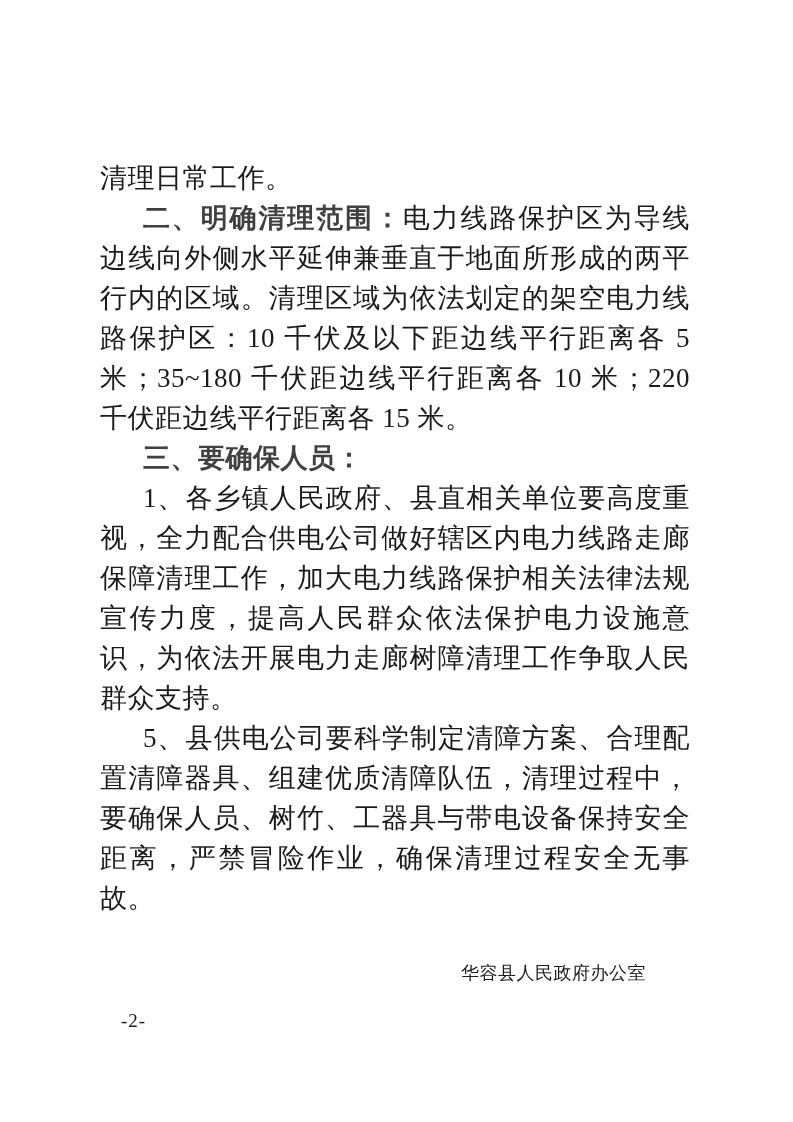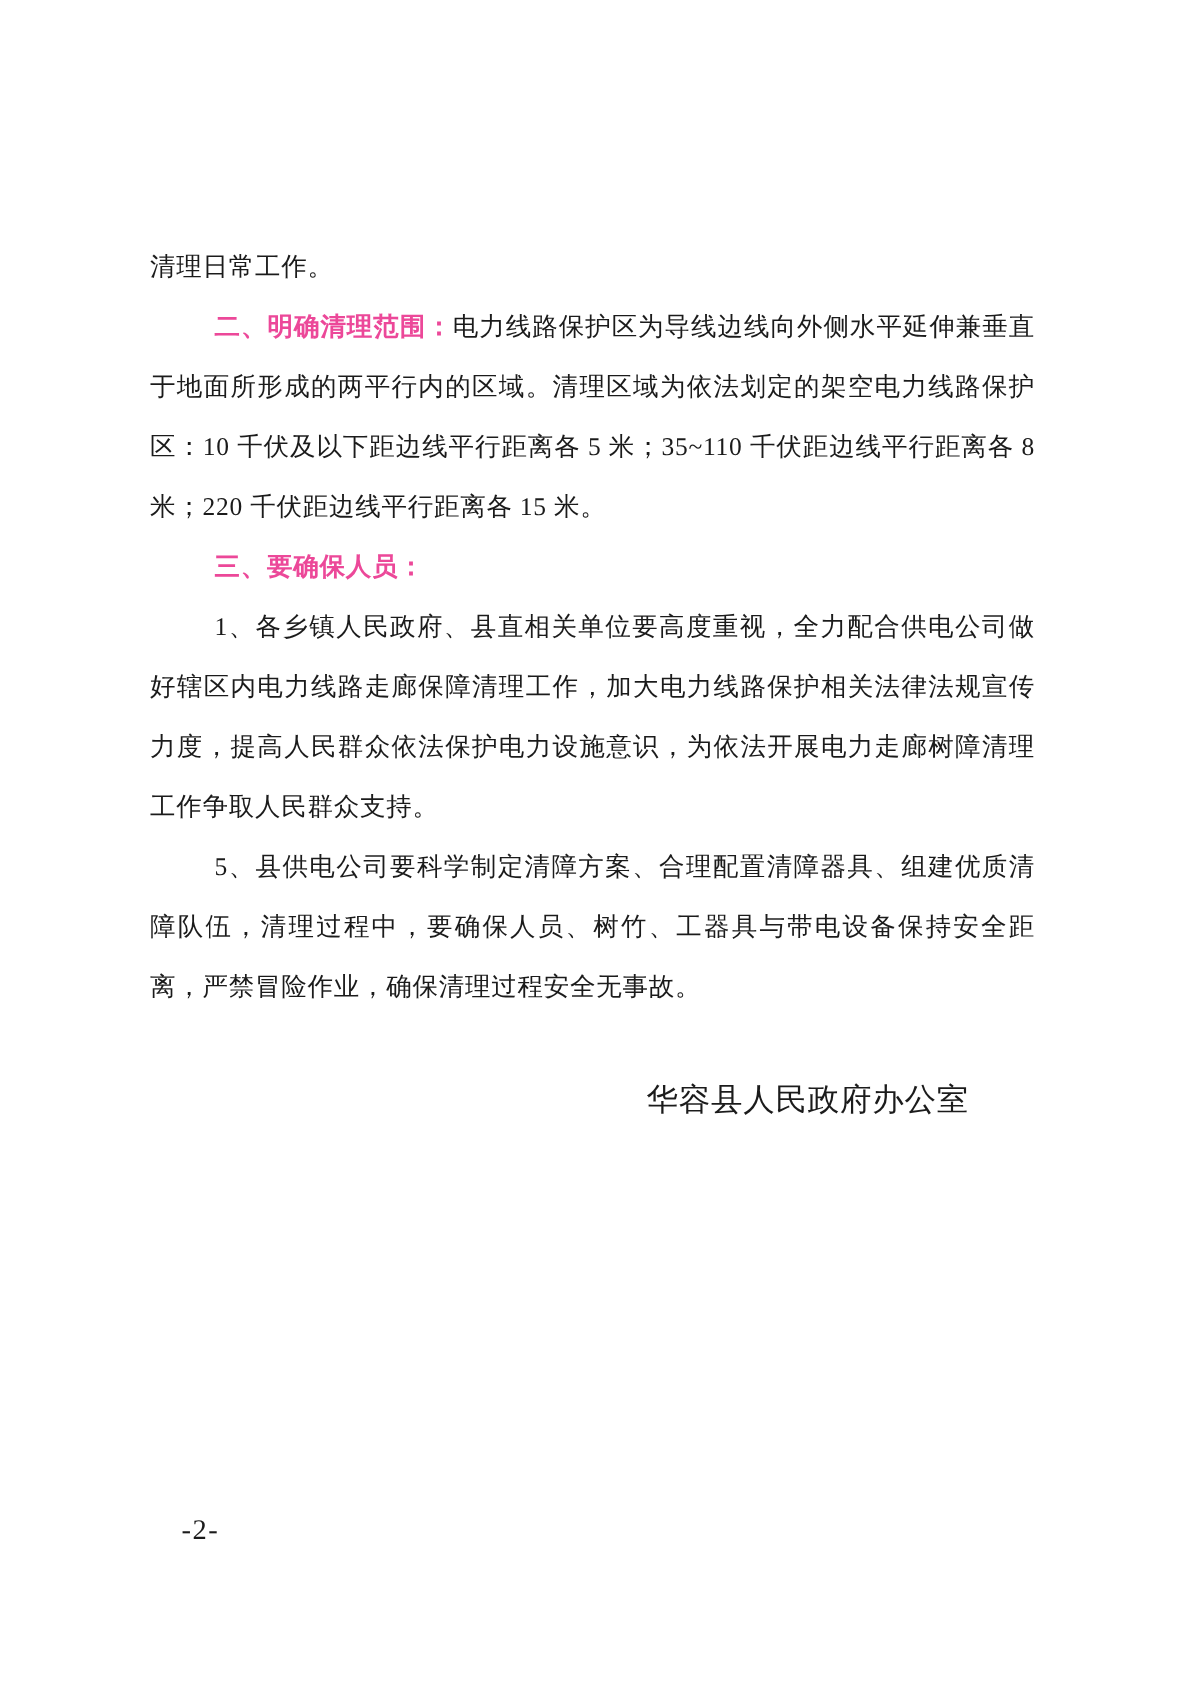--- a/index.html
+++ b/index.html
@@ -18,43 +18,43 @@
     color: #1b1b1b;
   }
   .content {
     position: absolute;
     left: 100px;
     top: 158px;
     width: 590px;
   }
   .para {
     margin: 0;
-    font-size: 17px;
+    font-size: 27px;
     line-height: 40px;
     text-align: justify;
     text-justify: inter-character;
     text-indent: 43px;
     letter-spacing: 0.5px;
   }
   .para.no-indent {
     text-indent: 0;
   }
   .hei {
     font-family: "Liberation Sans", "DejaVu Sans", sans-serif;
     font-weight: 700;
-    color: #ec4899;
+    color: #404040;
   }
   .signature {
     margin: 35px 44px 0 auto;
     width: max-content;
     text-align: center;
   }
   .signature p {
     margin: 0;
-    font-size: 21px;
+    font-size: 18px;
     line-height: 40px;
     text-indent: 0;
     letter-spacing: 0.5px;
   }
   .page-footer {
     position: absolute;
     left: 121px;
     top: 1008px;
     font-size: 19px;
     line-height: 26px;
@@ -63,21 +63,21 @@
   }
 </style>
 </head>
 <body>
 
 <div class="page">
   <div class="content">
 
     <p class="para no-indent">清理日常工作。</p>
 
-    <p class="para"><span class="hei">二、明确清理范围：</span><span>电力线路保护区为导线边线向外侧水平延伸兼垂直于地面所形成的两平行内的区域。清理区域为依法划定的架空电力线路保护区：10 千伏及以下距边线平行距离各 5 米；35~110 千伏距边线平行距离各 8 米；220 千伏距边线平行距离各 15 米。</span></p>
+    <p class="para"><span class="hei">二、明确清理范围：</span><span>电力线路保护区为导线边线向外侧水平延伸兼垂直于地面所形成的两平行内的区域。清理区域为依法划定的架空电力线路保护区：10 千伏及以下距边线平行距离各 5 米；35~180 千伏距边线平行距离各 10 米；220 千伏距边线平行距离各 15 米。</span></p>
 
     <p class="para"><span class="hei">三、要确保人员：</span></p>
 
     <p class="para">1、各乡镇人民政府、县直相关单位要高度重视，全力配合供电公司做好辖区内电力线路走廊保障清理工作，加大电力线路保护相关法律法规宣传力度，提高人民群众依法保护电力设施意识，为依法开展电力走廊树障清理工作争取人民群众支持。</p>
 
     <p class="para">5、县供电公司要科学制定清障方案、合理配置清障器具、组建优质清障队伍，清理过程中，要确保人员、树竹、工器具与带电设备保持安全距离，严禁冒险作业，确保清理过程安全无事故。</p>
 
 
     <div class="signature">
       <p>华容县人民政府办公室</p>

